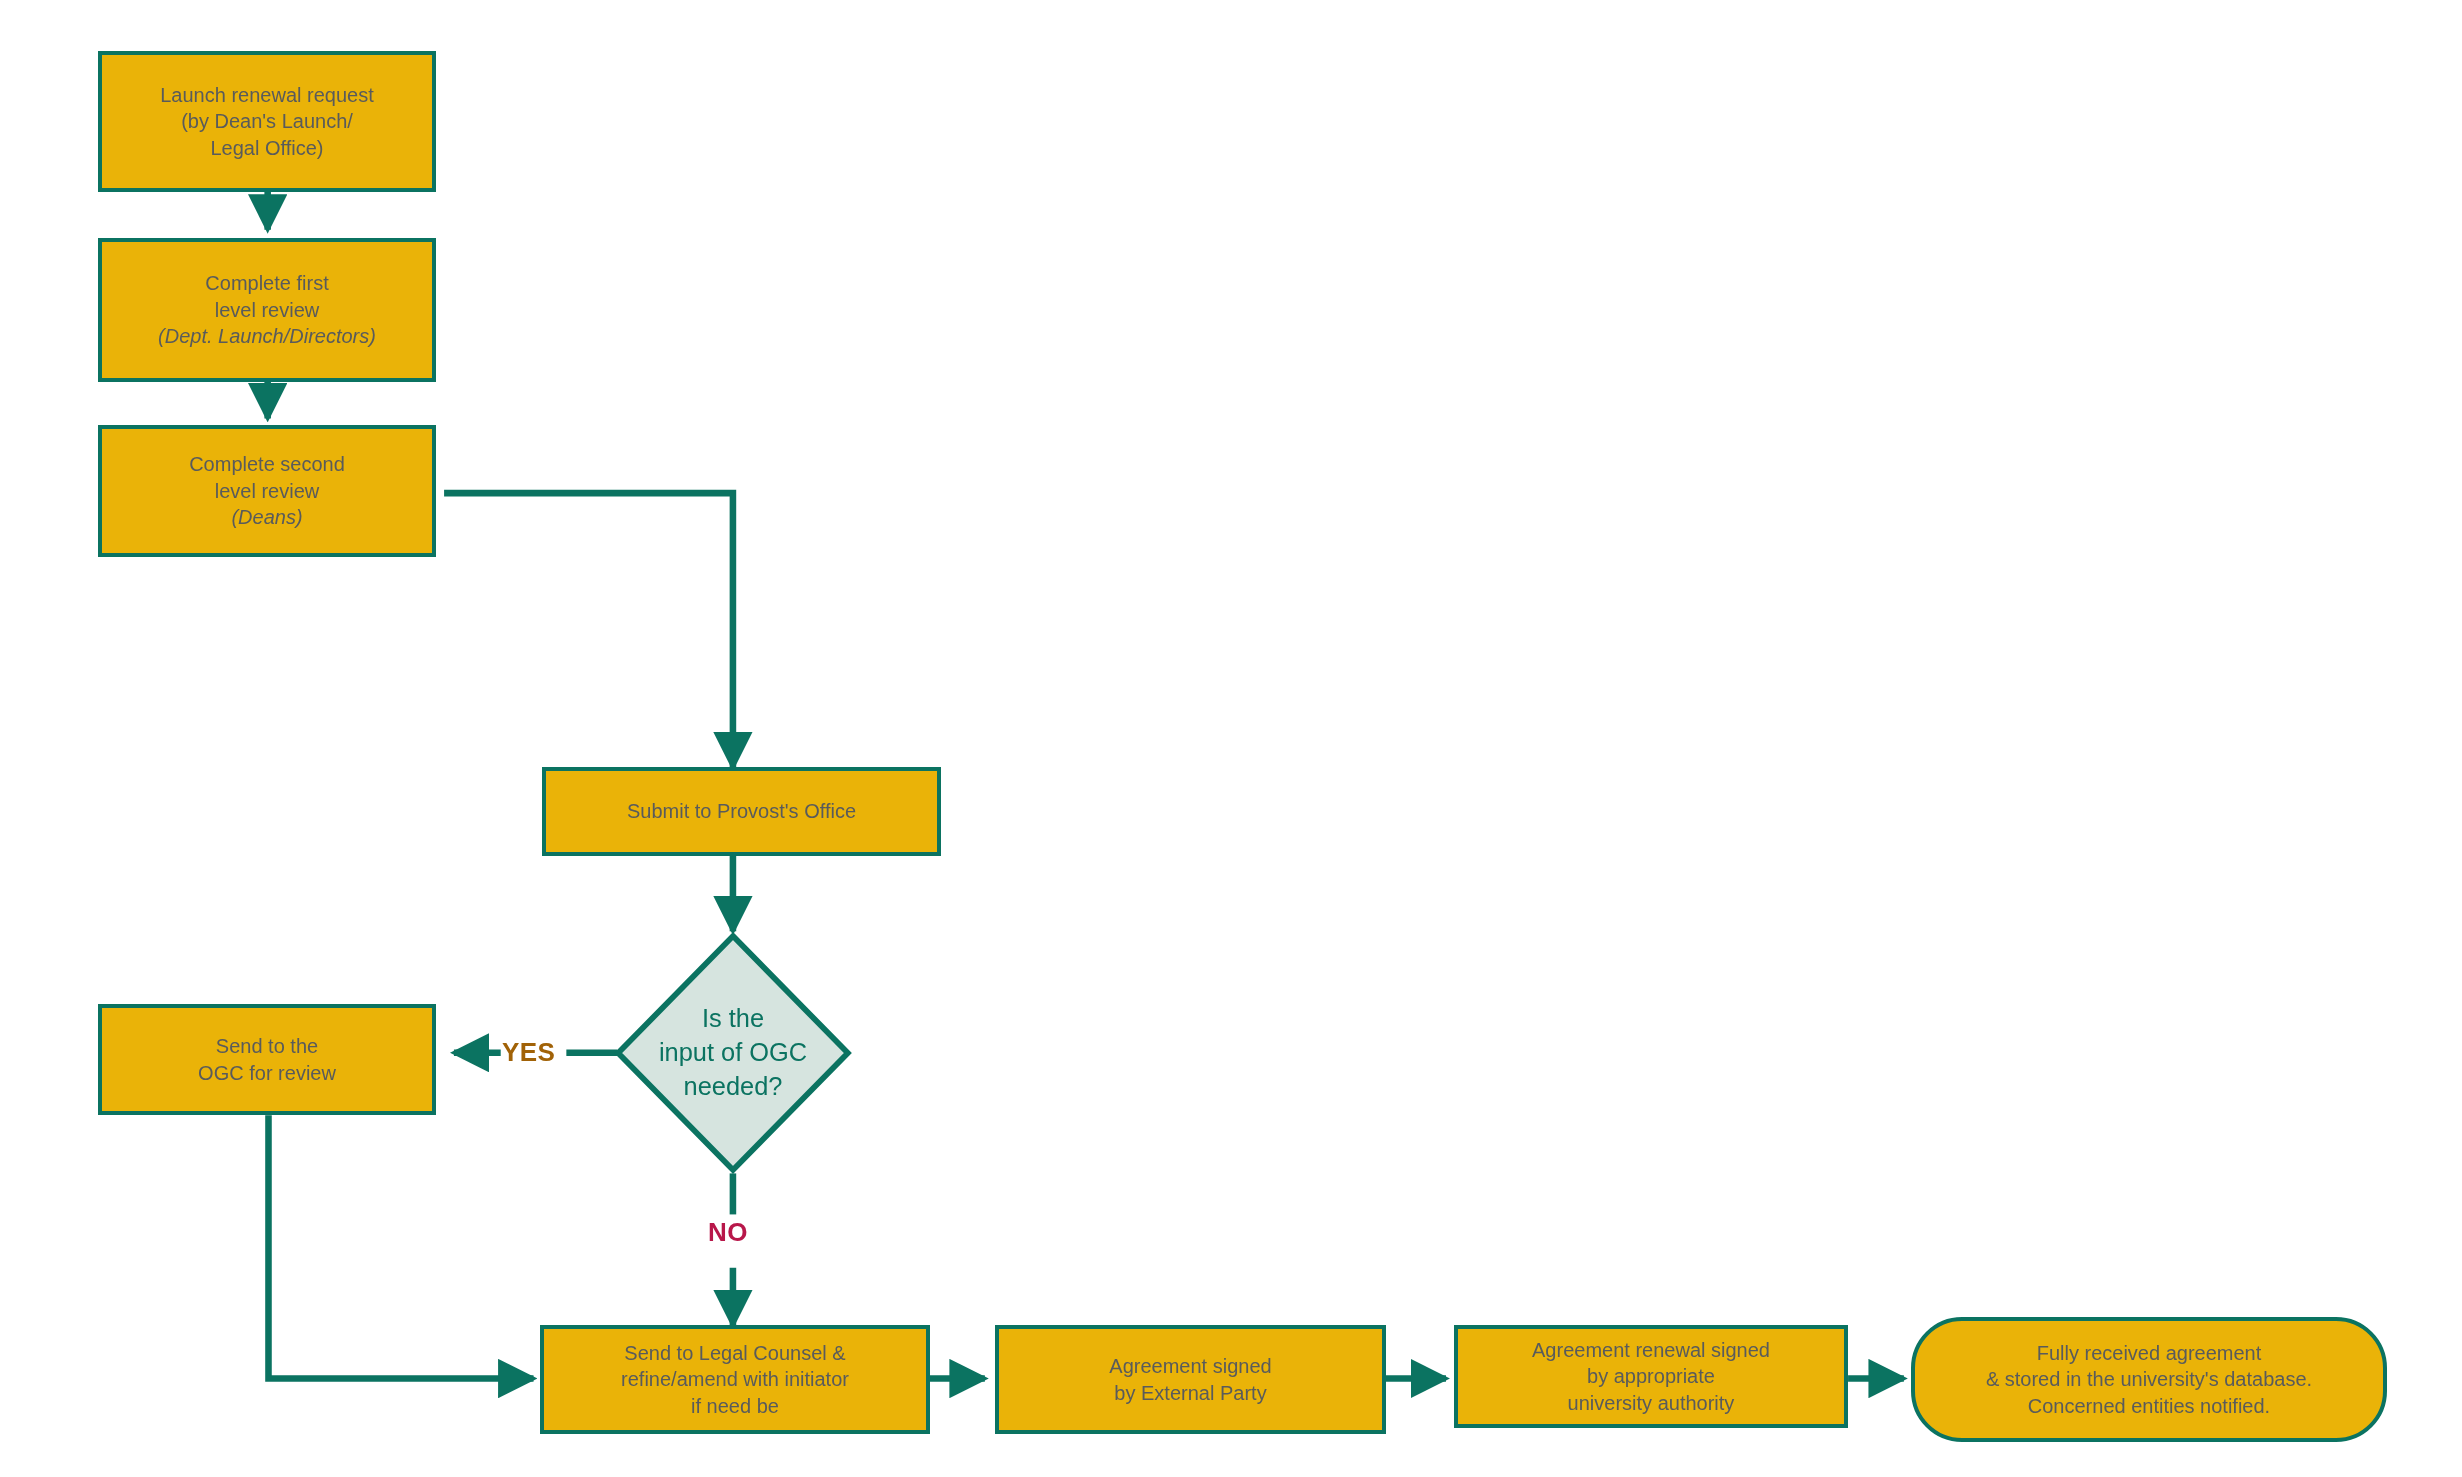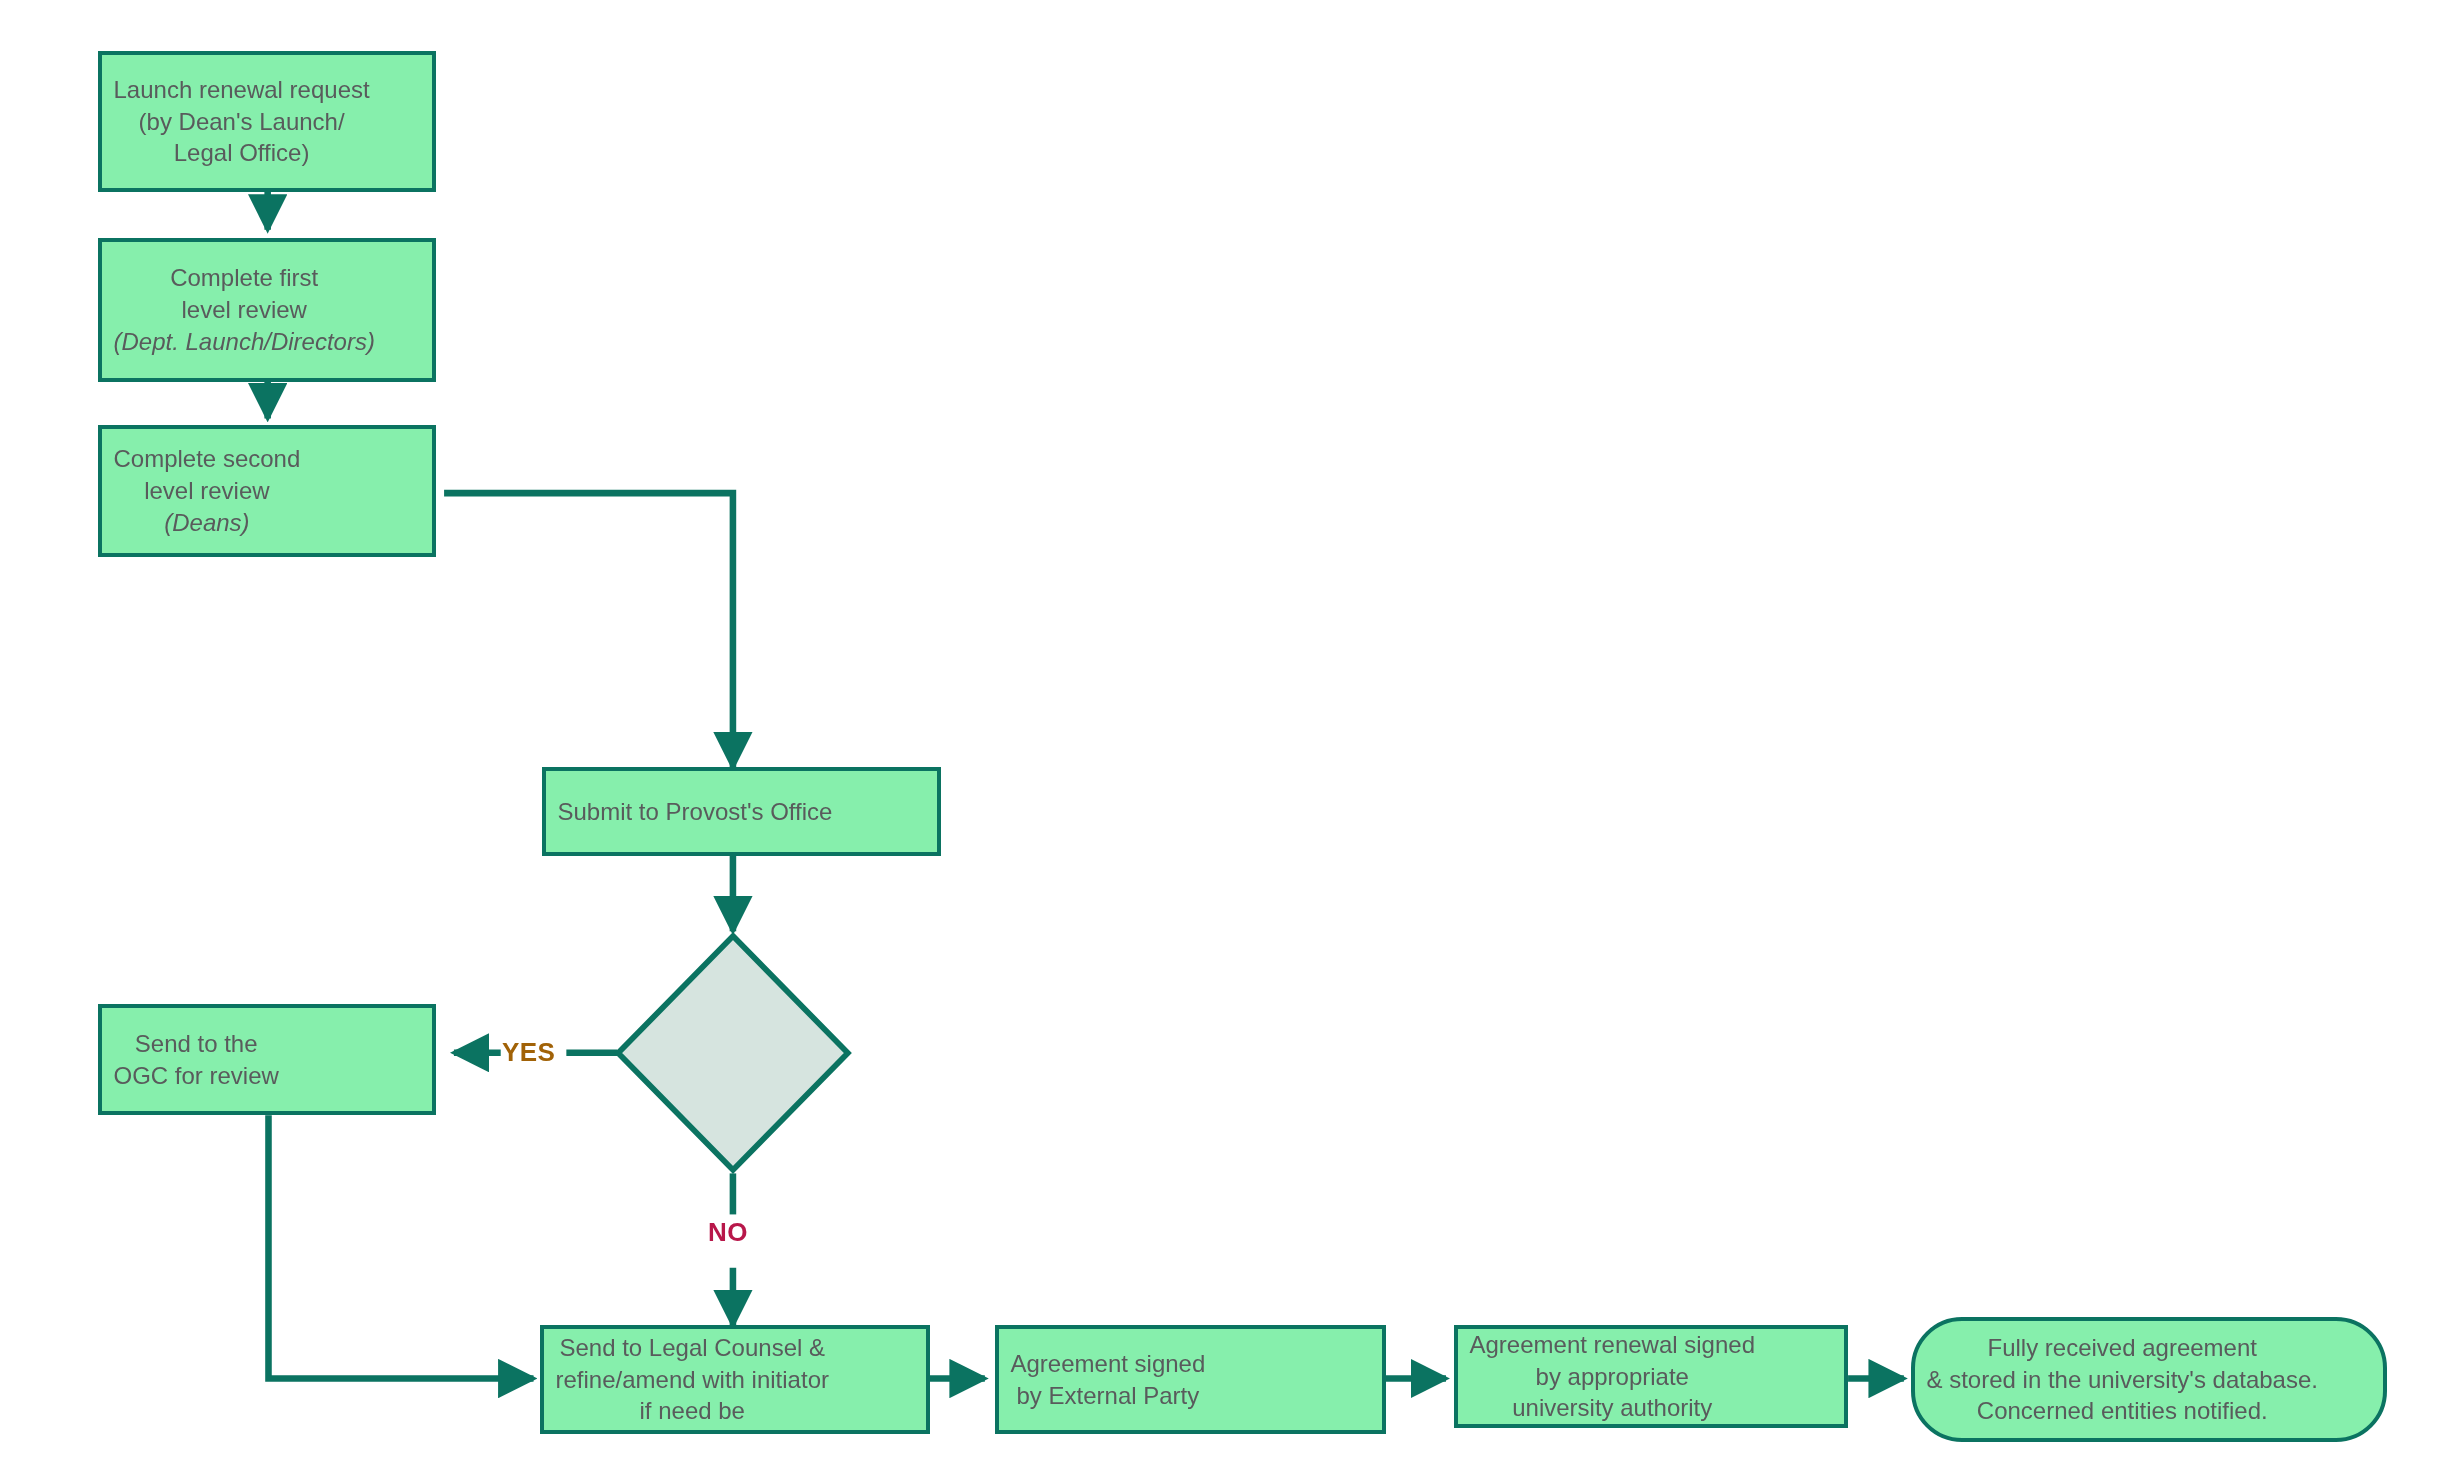--- a/index.html
+++ b/index.html
@@ -18,26 +18,26 @@
     position: absolute;
     top: 0; left: 0;
     width: 2462px;
     height: 1477px;
   }
   .node {
     position: absolute;
     box-sizing: border-box;
     display: flex;
     align-items: center;
-    justify-content: flex-start;
+    justify-content: center;
     text-align: center;
-    background: #86efac;
+    background: #eab308;
     border: 4.1px solid #0B7361;
     color: #595B5C;
-    font-size: 24px;
+    font-size: 20px;
     line-height: 1.33;
     font-family: "Liberation Sans", sans-serif;
     z-index: 3;
   }
   .node .txt { padding: 0 11.5px; }
   .node .sub { font-style: italic; }
   .node.terminator {
     border-radius: 51px;
     border-width: 4.1px;
   }
@@ -135,20 +135,25 @@
 <div class="node" style="left:542px; top:767px; width:399px; height:89px;">
   <div class="txt">
     <div>Submit to Provost's Office</div>
   </div>
 </div>
 
 <div class="diamond" style="left:614px; top:932px; width:238px; height:242px;">
   <svg viewBox="0 0 290 295" xmlns="http://www.w3.org/2000/svg">
     <polygon points="145,5 285,147.5 145,290 5,147.5" fill="#D6E4DF" stroke="#0B7361" stroke-width="7"></polygon>
   </svg>
+  <div class="dlabel">
+    <div>Is the</div>
+    <div>input of OGC</div>
+    <div>needed?</div>
+  </div>
 </div>
 
 <div class="edge-label yes" style="left:502px; top:1037px;">YES</div>
 
 <div class="edge-label no" style="left:708px; top:1217px;">NO</div>
 
 <div class="node" style="left:98px; top:1004px; width:338px; height:111px;">
   <div class="txt">
     <div>Send to the</div>
     <div>OGC for review</div>

